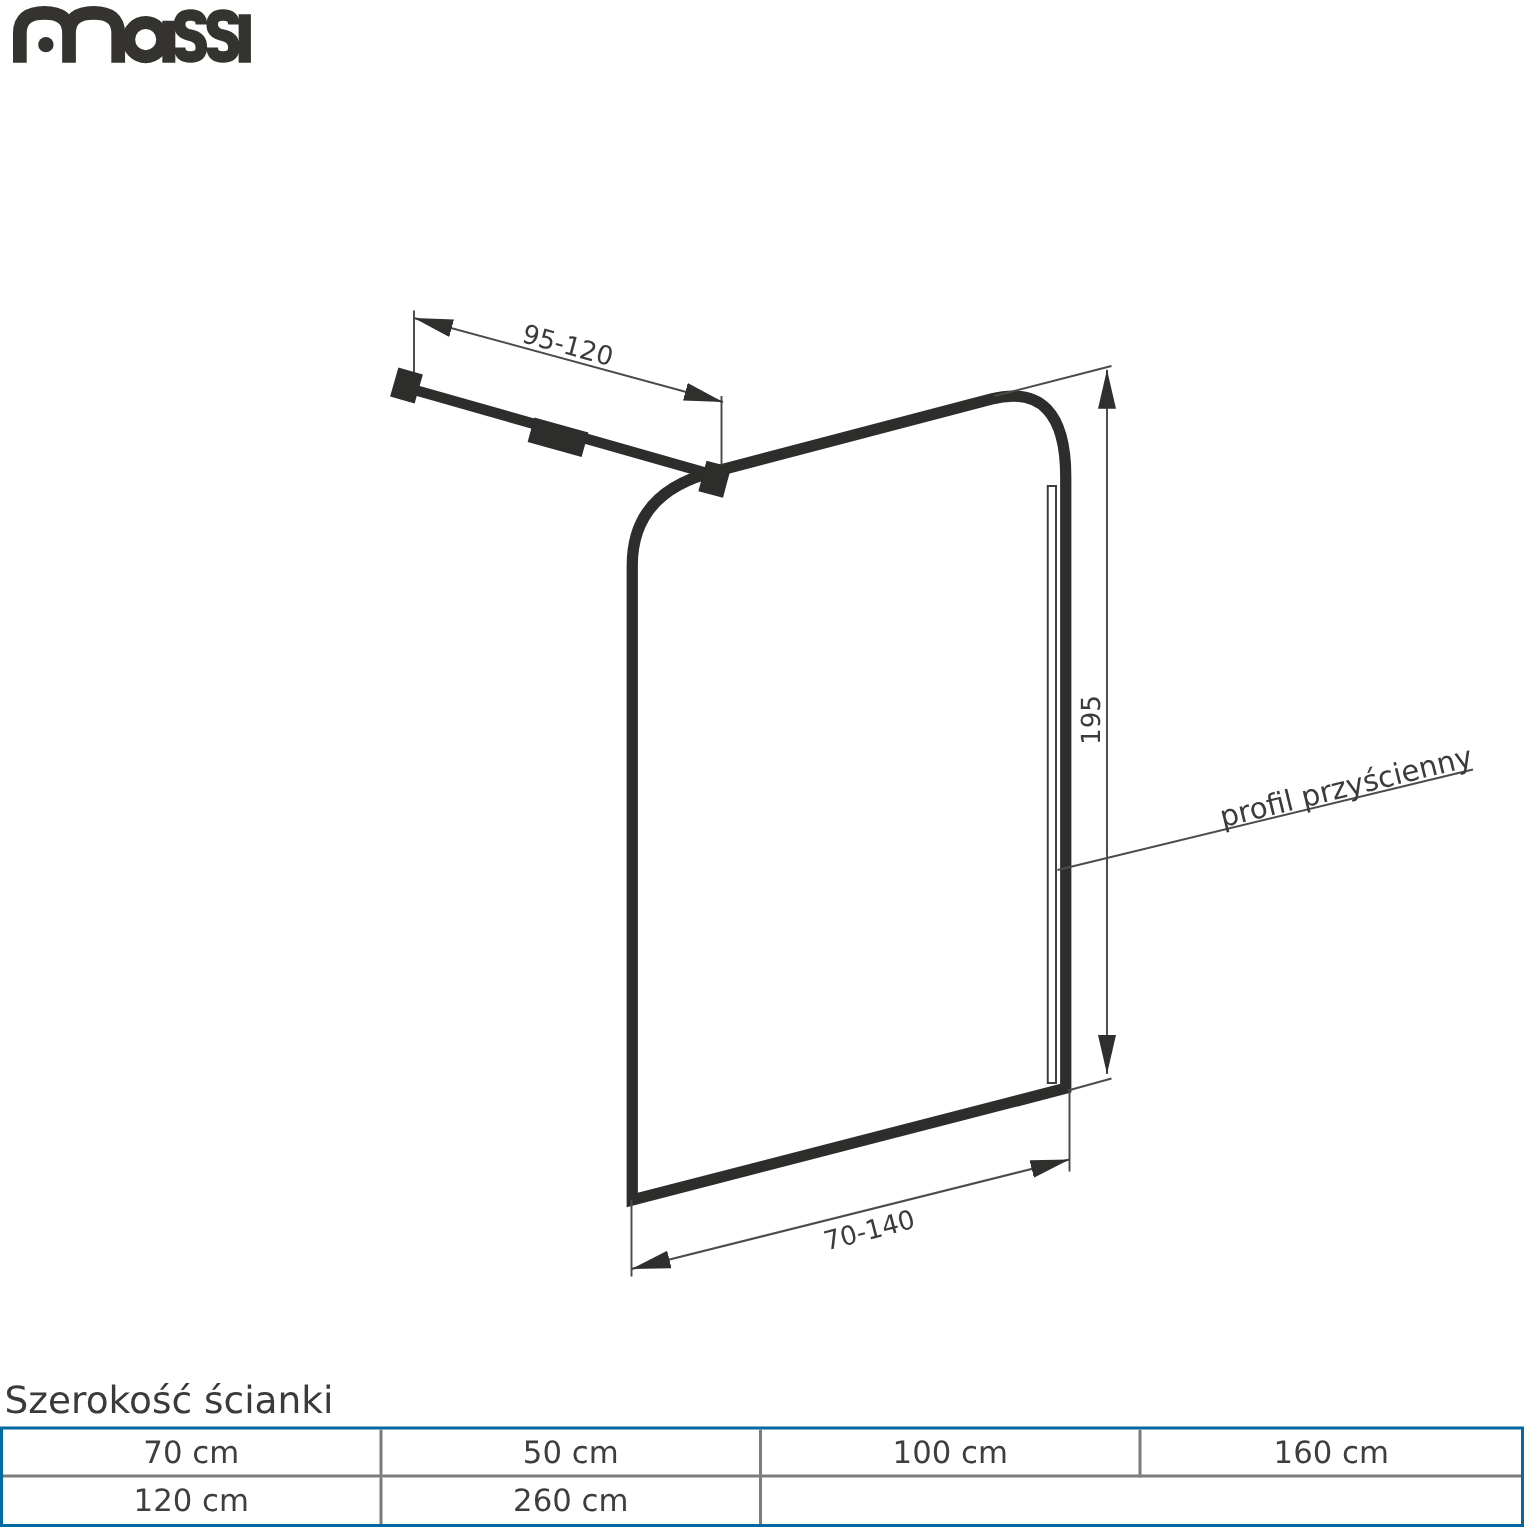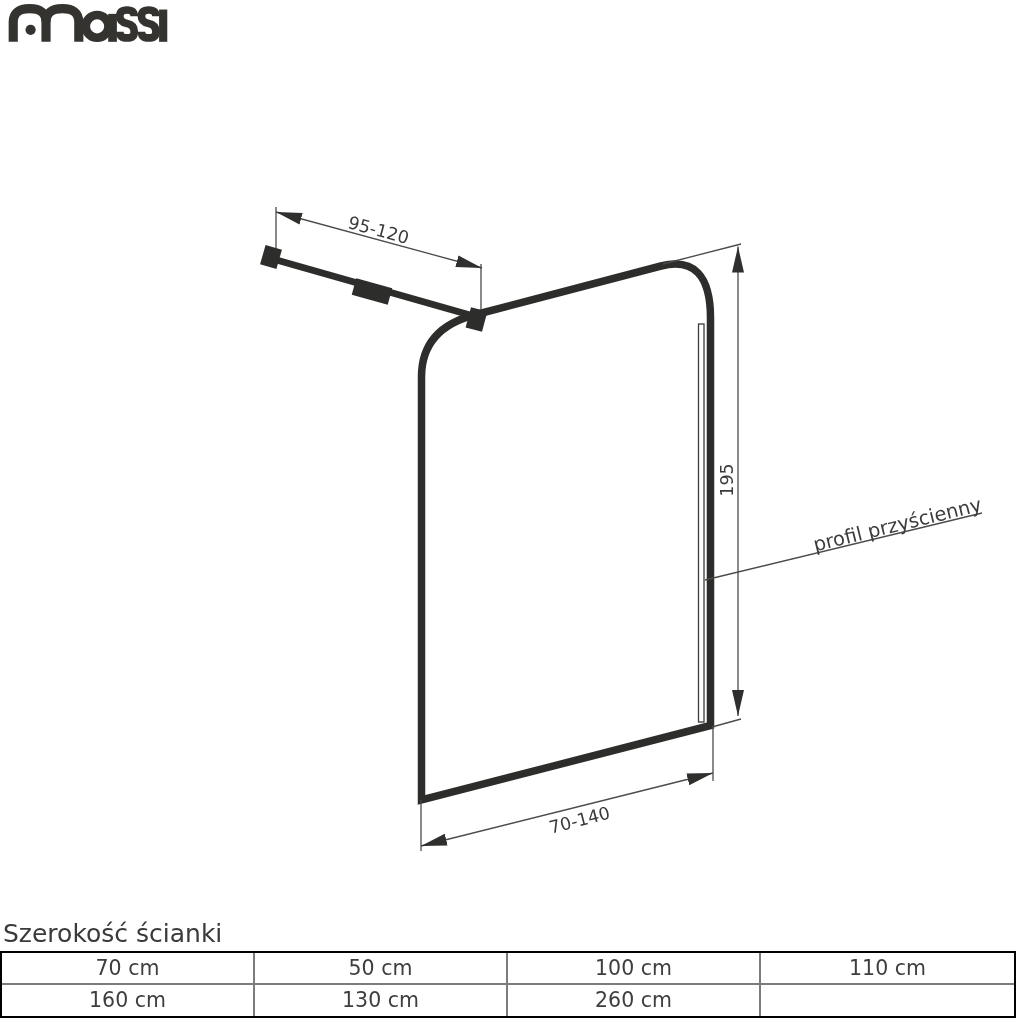--- a/index.html
+++ b/index.html
@@ -10,21 +10,21 @@
 
   svg.diagram{position:absolute;left:0;top:0;width:1016px;height:1020px;}
   .ink{stroke:#2d2d2c;fill:none;}
   .thin{stroke:#4b4b4a;stroke-width:1.3;fill:none;}
   .dim-text{font-size:17.5px;fill:#3b3b3a;}
   .leader-text{font-size:19.5px;fill:#3b3b3a;}
 
   .tbl-title{position:absolute;left:3px;top:919px;font-size:25px;color:#3a3a3a;}
   .size-table{position:absolute;left:0;top:951px;width:1016px;height:67px;
     display:grid;grid-template-columns:repeat(4,1fr);grid-template-rows:1fr 1fr;
-    border:2px solid #000000;box-sizing:border-box;background:#fff;}
+    border:2px solid #0369a1;box-sizing:border-box;background:#fff;}
   .cell{display:flex;align-items:center;justify-content:center;
     font-size:20.5px;color:#3e3e3e;
     border-right:2px solid #7c7c7c;border-bottom:2px solid #7c7c7c;}
   .cell:nth-child(4n){border-right:none;text-align:center;}
   .cell:nth-child(n+5){border-bottom:none;}
 </style>
 </head>
 <body>
 
 <div class="page">
@@ -81,19 +81,18 @@
     <text class="dim-text" x="733" y="480" text-anchor="middle" transform="rotate(-90 733 480)">195</text>
     <text class="dim-text" x="581" y="826" text-anchor="middle" transform="rotate(-14.4 581 826)">70-140</text>
     <text class="leader-text" x="899" y="531" text-anchor="middle" transform="rotate(-13.8 899 531)">profil przyścienny</text>
   </svg>
 
   <div class="tbl-title">Szerokość ścianki</div>
   <div class="size-table">
     <div class="cell">70 cm</div>
     <div class="cell">50 cm</div>
     <div class="cell">100 cm</div>
-    <div class="cell">110 cm</div>
     <div class="cell">160 cm</div>
-    <div class="cell">130 cm</div>
+    <div class="cell">120 cm</div>
     <div class="cell">260 cm</div>
   </div>
 
 </div>
 
 </body></html>

